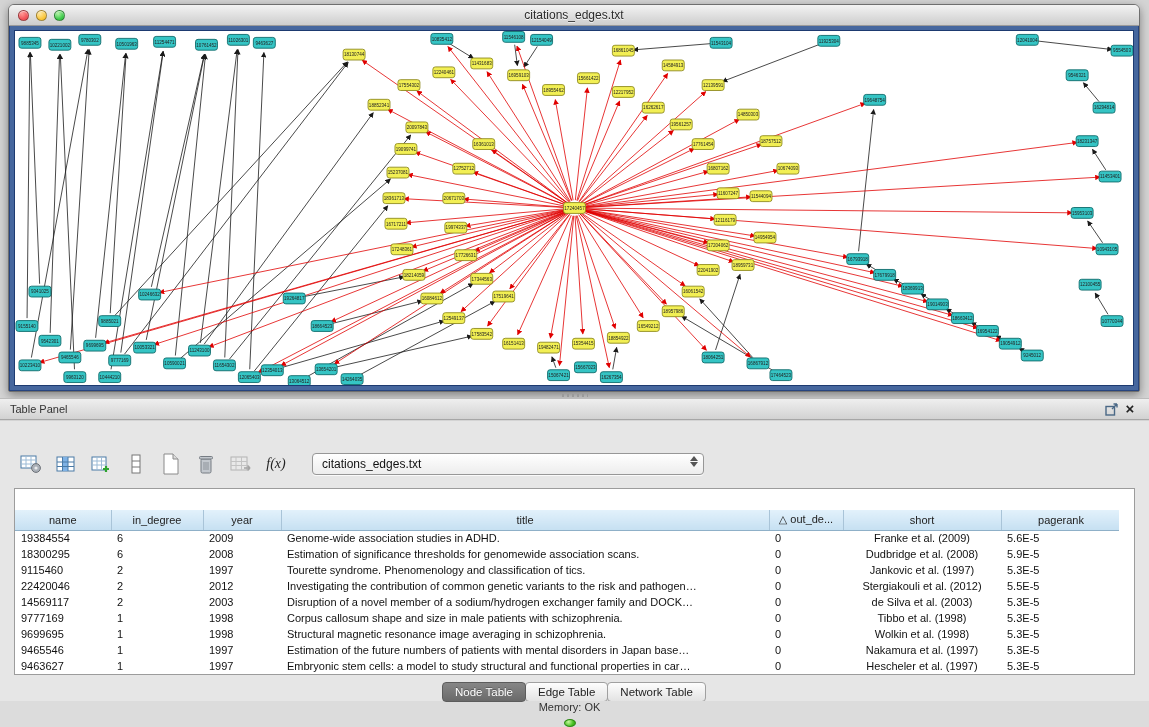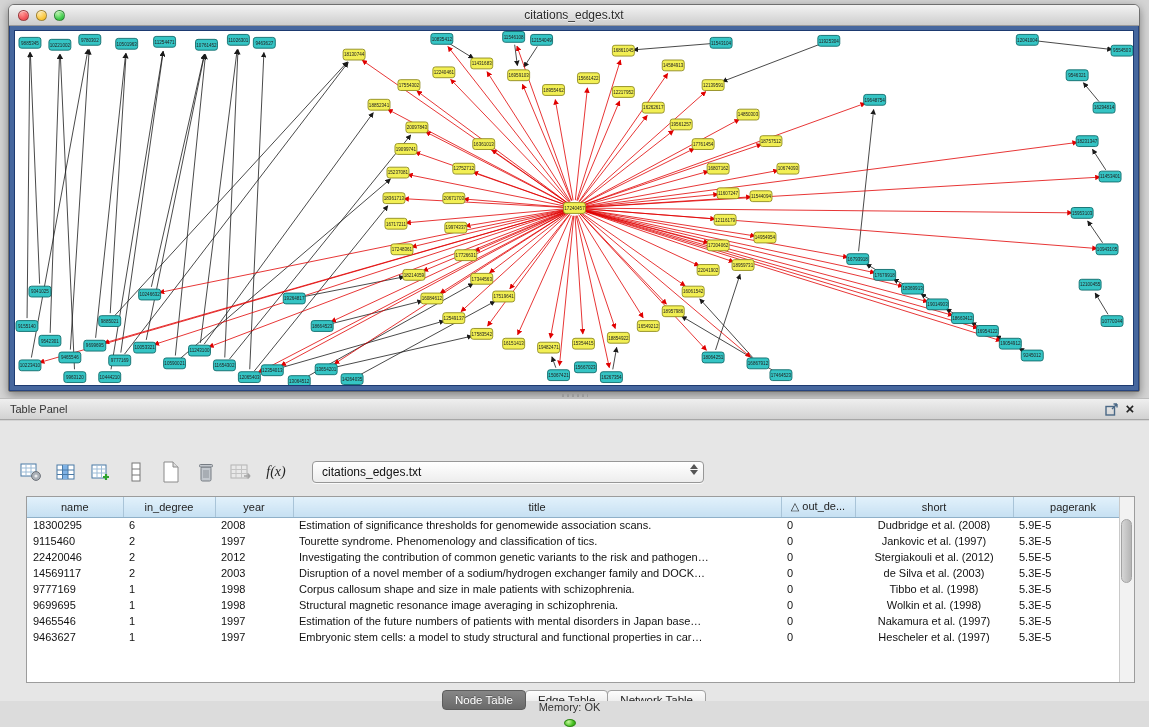--- a/index.html
+++ b/index.html
@@ -34,34 +34,34 @@
   #panel-header { position:absolute; left:0; top:398px; width:1149px; height:22px;
     background:linear-gradient(#efefef,#d2d2d2); border-top:1px solid #bcbcbc; border-bottom:1px solid #a6a6a6;
     display:flex; align-items:center; padding:0 10px; }
   #panel-header .panel-title { font-size:11px; color:#333; }
   #panel-header .spacer { flex:1; }
   .hdr-icon { width:18px; height:16px; display:flex; align-items:center; justify-content:center; cursor:default; }
   .close-x { font-size:15px; font-weight:bold; color:#222; line-height:14px; }
 
   #panel-body { position:absolute; left:0; top:421px; width:1149px; height:280px; background:#e6e6e6; }
 
-  .toolbar { display:flex; align-items:center; gap:9px; padding:39px 0 6px 18px; }
+  .toolbar { display:flex; align-items:center; gap:9px; padding:31px 0 6px 18px; }
   .tbi { width:26px; height:24px; display:flex; align-items:center; justify-content:center; }
   .tbi svg { display:block; }
   .fx { font-family:"Liberation Serif", serif; font-style:italic; font-size:14px; color:#222; }
   .combo { margin-left:14px; width:392px; height:22px; border:1px solid #979797; border-radius:4px;
     background:linear-gradient(#ffffff,#ededed); display:flex; align-items:center; font-size:12px; color:#111;
     padding-left:9px; position:relative; box-shadow:0 1px 0 rgba(255,255,255,.8); }
   .combo .arrows { position:absolute; right:5px; top:2px; display:flex; flex-direction:column; gap:1px; }
   .combo .arrows i { width:0; height:0; border-left:4px solid transparent; border-right:4px solid transparent; display:block; }
   .combo .arrows .up { border-bottom:5px solid #555; }
   .combo .arrows .dn { border-top:5px solid #555; }
 
-  .table-wrap { margin:6px 14px 0 26px; height:187px; border:1px solid #9c9c9c; background:#fff;
-    display:flex; overflow:hidden; }
+  .table-wrap { margin:6px 14px 0 14px; height:187px; border:1px solid #9c9c9c; background:#fff;
+    display:flex; overflow:hidden;align-items:flex-end; }
   .table-scroll { flex:1; overflow:hidden; }
   table.data { border-collapse:collapse; table-layout:fixed; width:1106px; }
   table.data th { height:20px; background:linear-gradient(#e2f1fb,#c6e0f2); border-right:1px solid #a9c4d8;
     border-bottom:1px solid #8fb0c8; font-weight:normal; font-size:11px; color:#222; text-align:center;
     overflow:hidden; white-space:nowrap; }
   table.data td { height:16px; font-size:11px; color:#111; padding:0 6px; white-space:nowrap; overflow:hidden; }
   td.c5 { text-align:center; }
   .vscroll { width:15px; background:#f2f2f2; border-left:1px solid #c9c9c9; position:relative; }
   .vscroll .thumb { position:absolute; left:1px; top:22px; width:11px; height:64px; border-radius:6px;
     background:linear-gradient(90deg,#d6d6d6,#b5b5b5); border:1px solid #a3a3a3; }
@@ -781,20 +781,29 @@
               <th>in_degree</th>
               <th>year</th>
               <th>title</th>
               <th>△ out_de...</th>
               <th>short</th>
               <th>pagerank</th>
             </tr>
           </thead>
         <tbody id="table-body">
             <tr>
+              <td class="c0">19384554</td>
+              <td class="c1">6</td>
+              <td class="c2">2009</td>
+              <td class="c3">Genome-wide association studies in ADHD.</td>
+              <td class="c4">0</td>
+              <td class="c5">Franke et al. (2009)</td>
+              <td class="c6">5.6E-5</td>
+            </tr>
+            <tr>
               <td class="c0">18300295</td>
               <td class="c1">6</td>
               <td class="c2">2008</td>
               <td class="c3">Estimation of significance thresholds for genomewide association scans.</td>
               <td class="c4">0</td>
               <td class="c5">Dudbridge et al. (2008)</td>
               <td class="c6">5.9E-5</td>
             </tr>
             <tr>
               <td class="c0">9115460</td>

